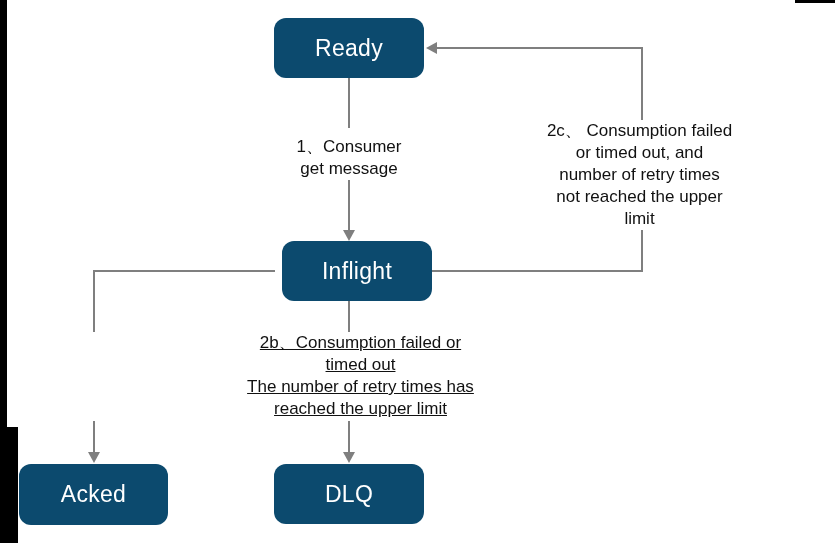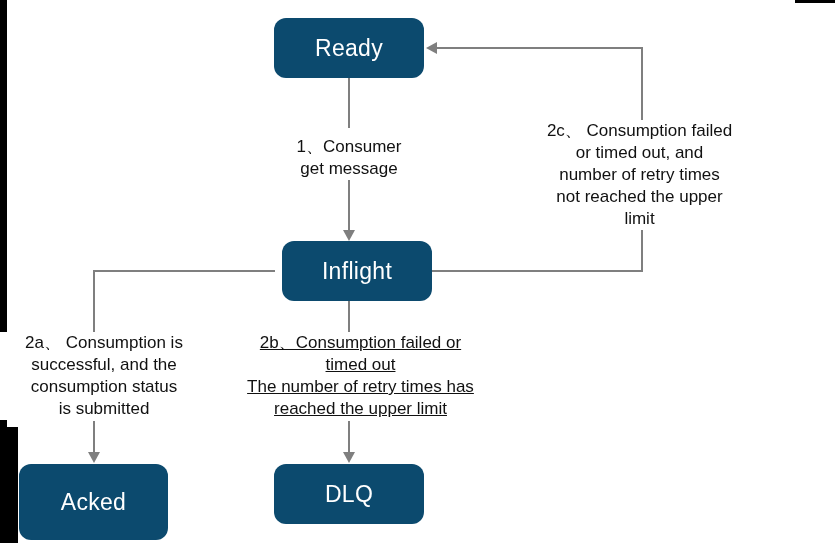--- a/index.html
+++ b/index.html
@@ -33,21 +33,21 @@
     color: #ffffff;
     display: flex;
     align-items: center;
     justify-content: center;
     font-size: 23px;
     letter-spacing: 0.3px;
     box-sizing: border-box;
   }
   .node-ready    { left: 274px; top: 18px;  width: 150px; height: 60px; }
   .node-inflight { left: 274px; top: 241px; width: 150px; height: 60px; margin-left: 8px; }
-  .node-acked    { left: 19px;  top: 464px; width: 149px; height: 76px; text-align: right; }
+  .node-acked    { left: 19px;  top: 464px; width: 149px; height: 61px; text-align: right; }
   .node-dlq      { left: 274px; top: 464px; width: 150px; height: 60px; text-align: center; }
 
   
   .line {
     position: absolute;
     background: #7f7f7f;
   }
   .vline { width: 2px; }
   .hline { height: 2px; }
 
@@ -111,24 +111,20 @@
   <div class="line vline" style="left:348px; top:421px; height:32px;"></div>
   <div class="arrow arrow-down" style="left:343px; top:452px;"></div>
 
   <div class="label label-1">1、Consumer
 get message</div>
   <div class="label label-2c">2c、 Consumption failed
 or timed out, and
 number of retry times
 not reached the upper
 limit</div>
-  <div class="label label-2a">2a、 Consumption is
-successful, and the
-consumption status
-is submitted</div>
   <div class="label label-2b">2b、Consumption failed or
 timed out
 The number of retry times has
 reached the upper limit</div>
 
   <div class="node node-ready">Ready</div>
   <div class="node node-inflight">Inflight</div>
   <div class="node node-acked">Acked</div>
   <div class="node node-dlq">DLQ</div>
 

